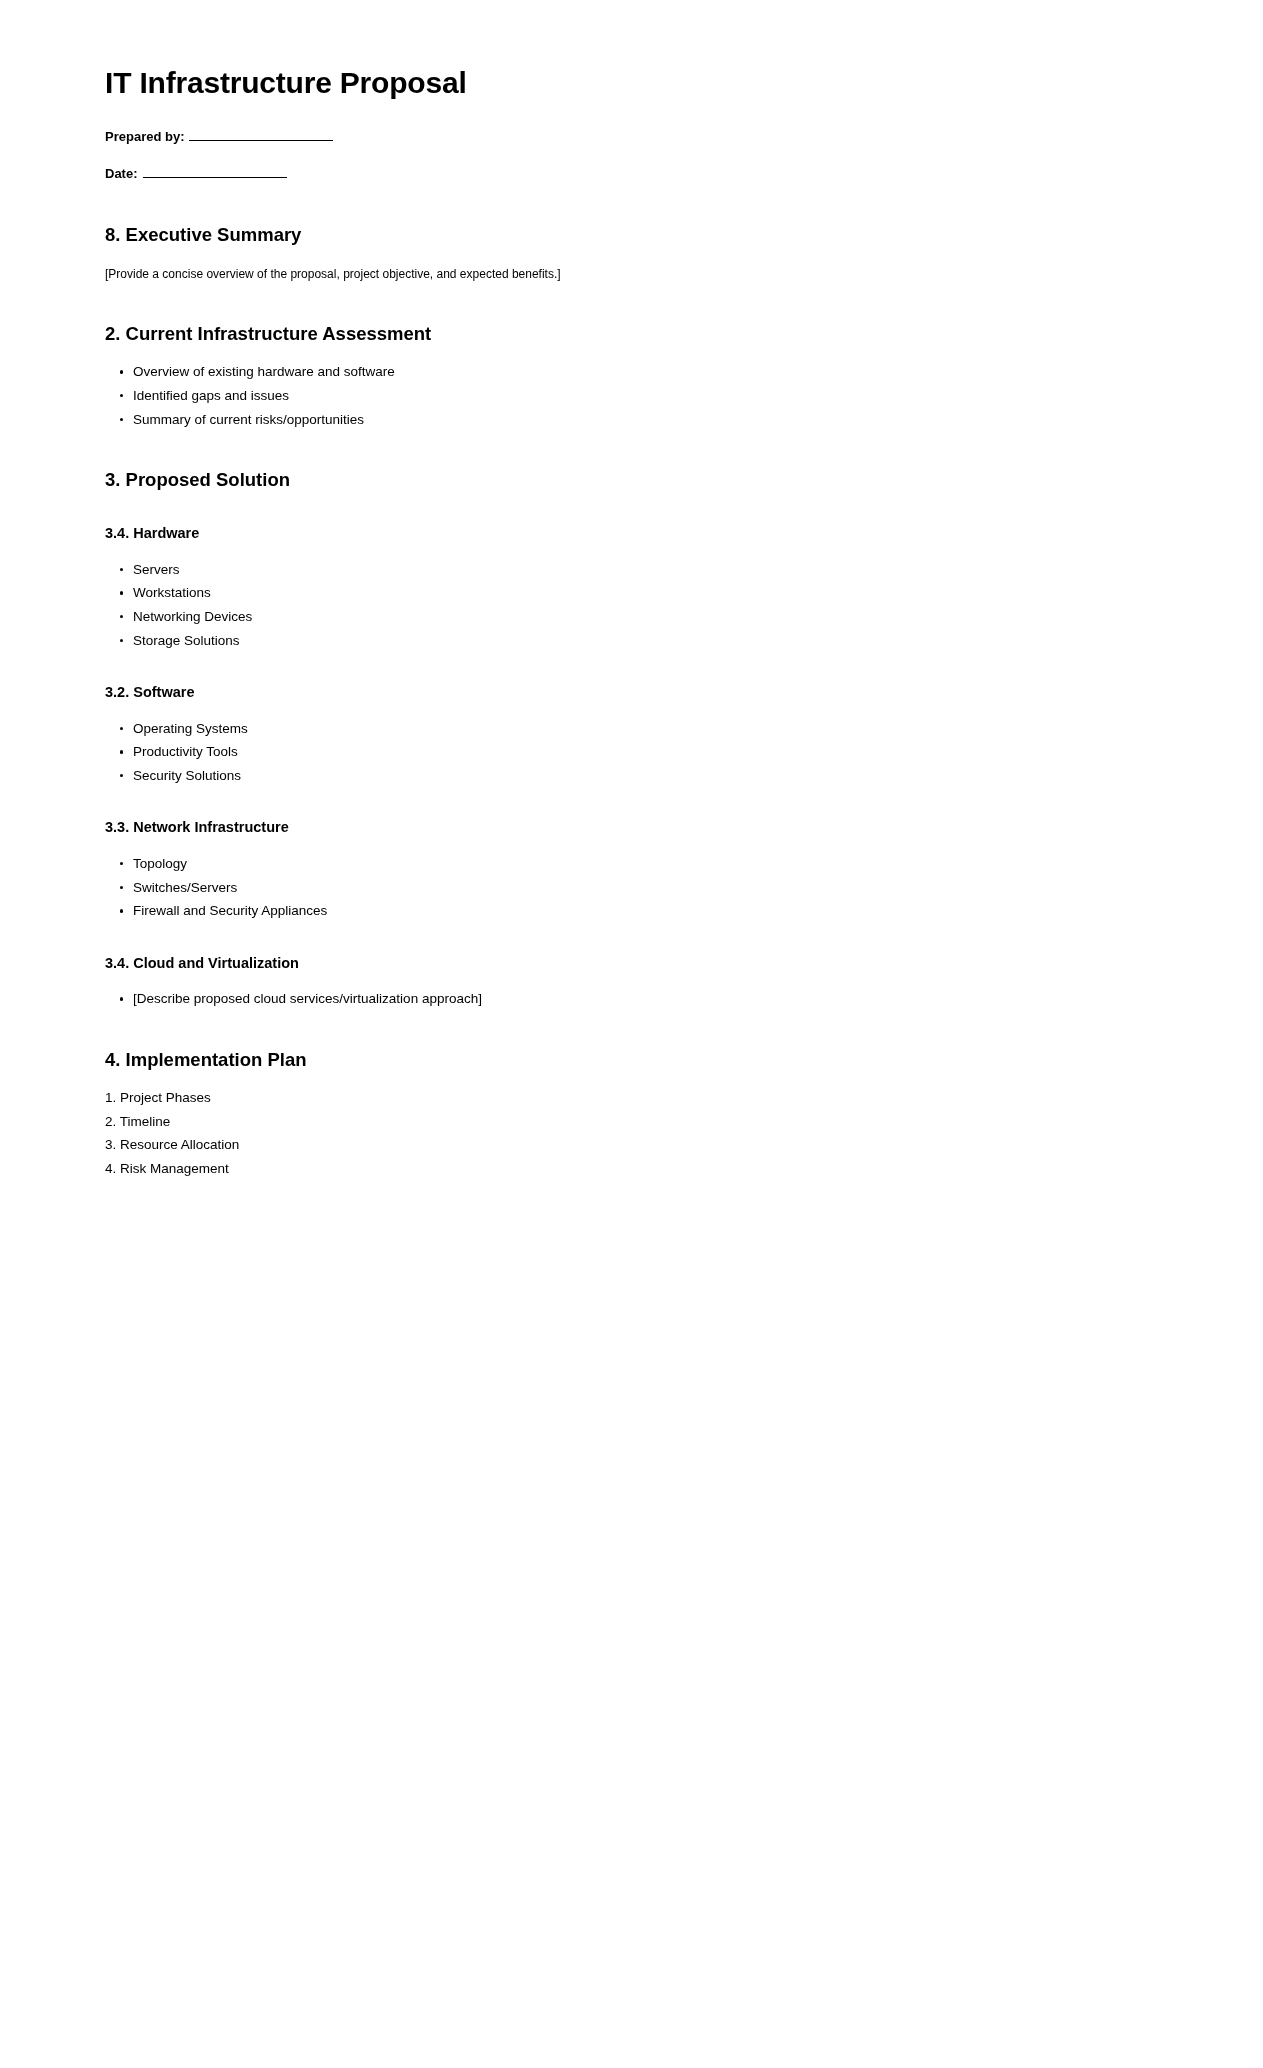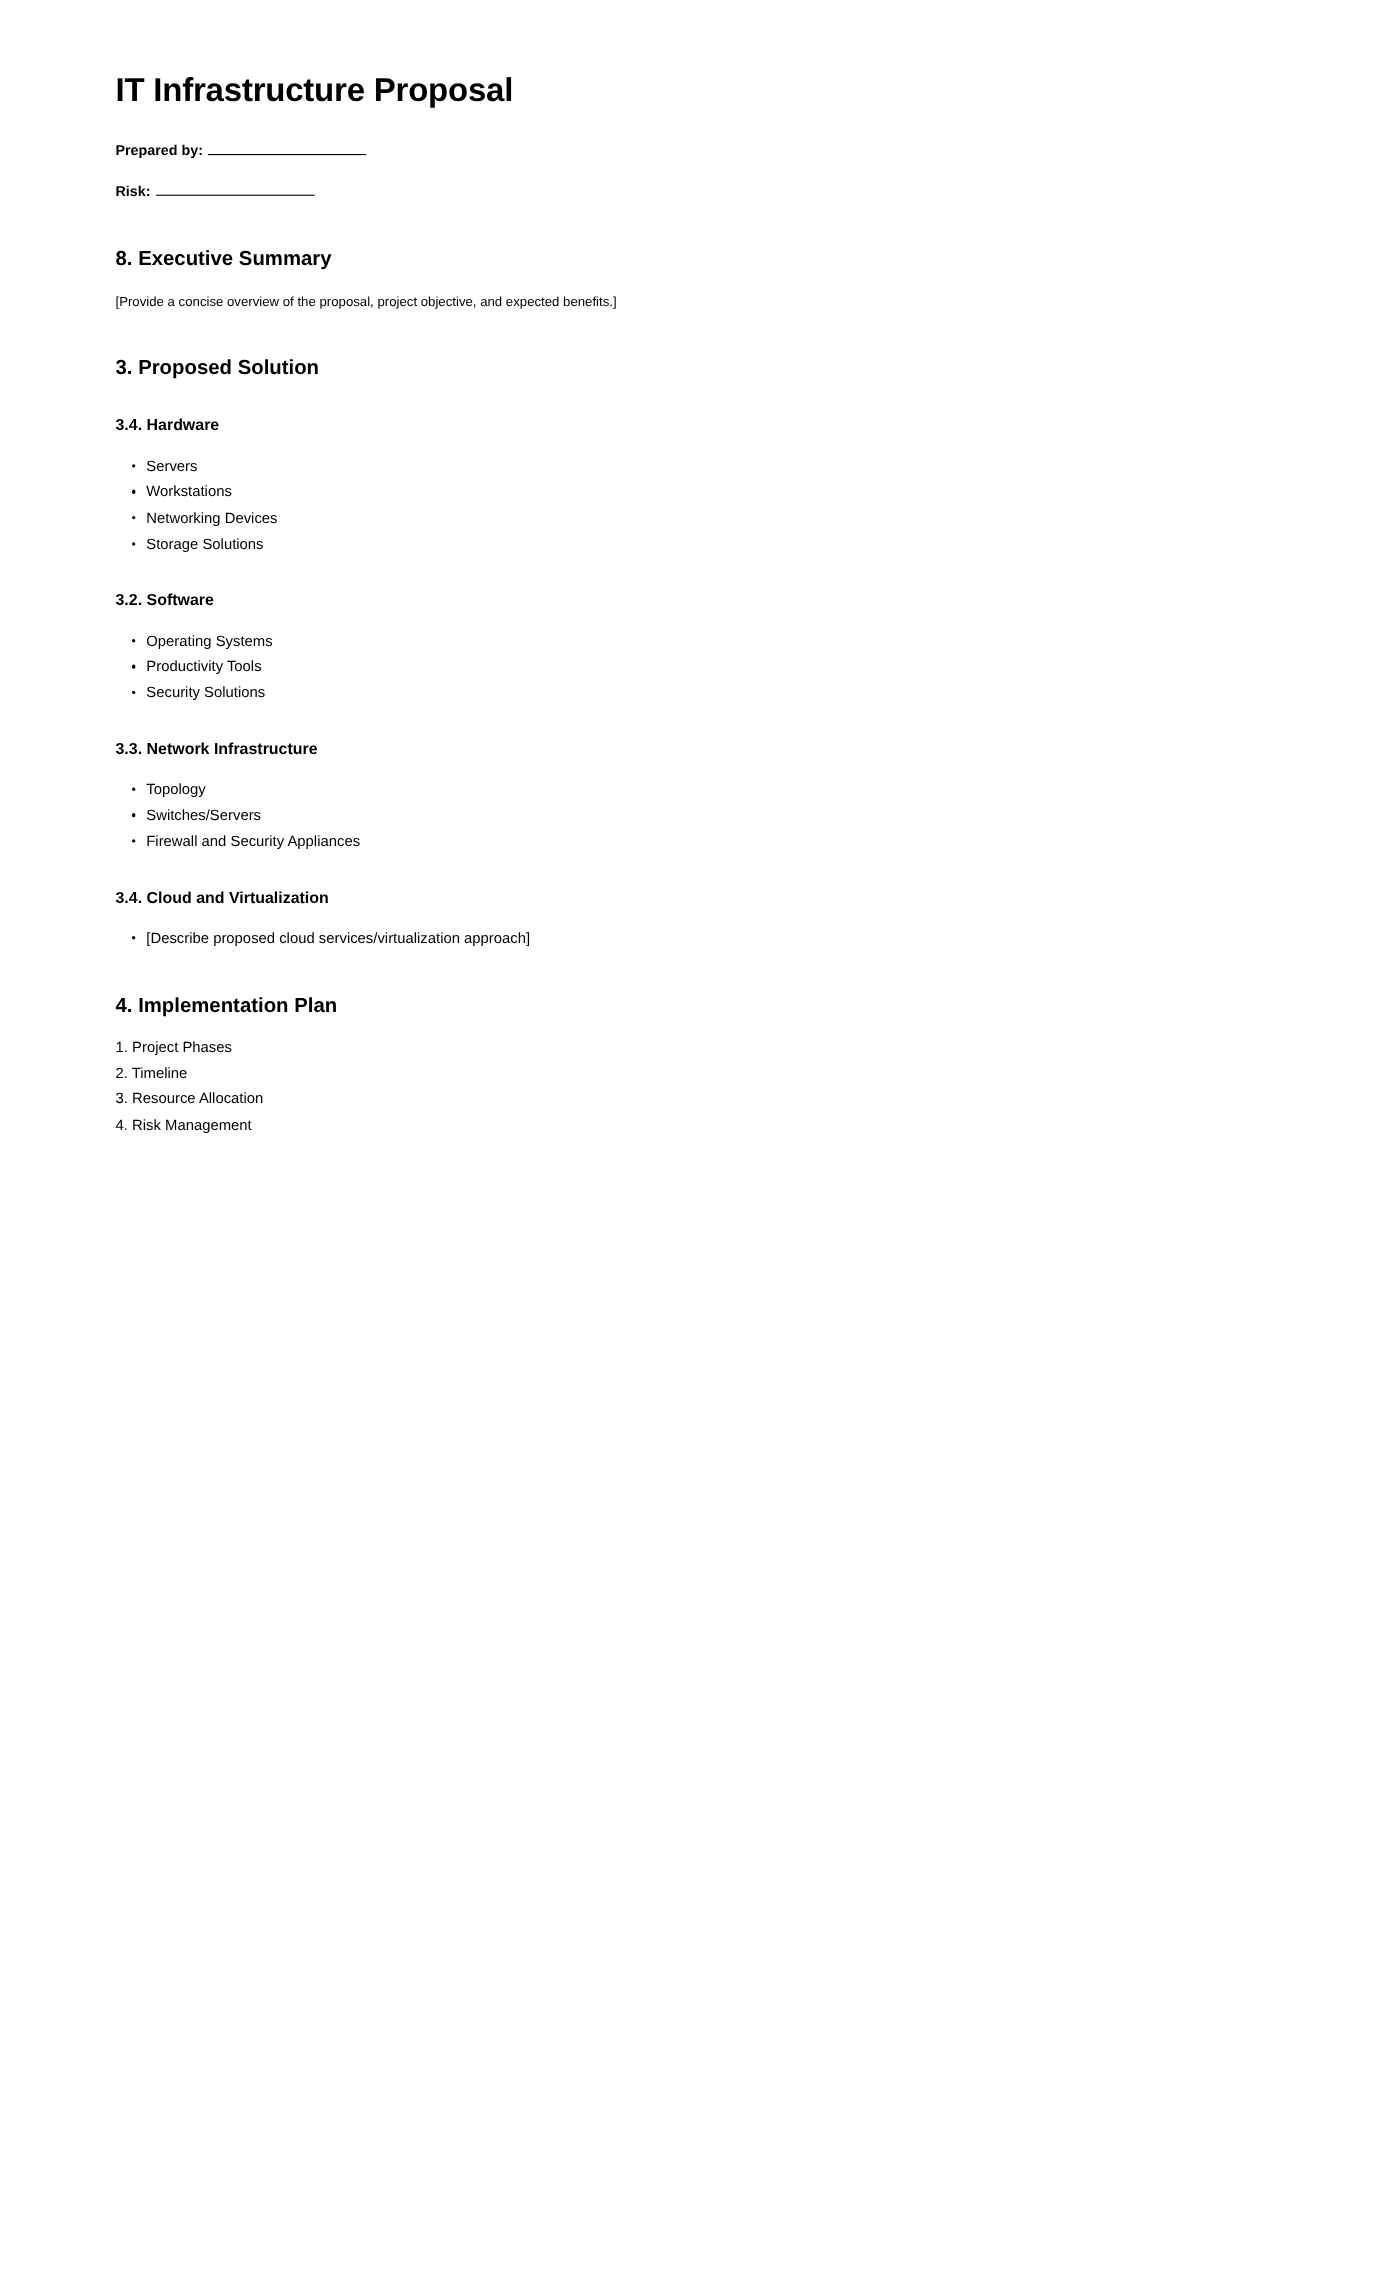--- a/index.html
+++ b/index.html
@@ -127,30 +127,38 @@
 
   <h1 class="doc-title">IT Infrastructure Proposal</h1>
 
   <div class="meta-block">
 
     <div class="meta-row">
       <span class="meta-label">Prepared by:</span><span class="meta-rule rule-prepared"></span>
     </div>
 
     <div class="meta-row">
-      <span class="meta-label">Risk:</span><span class="meta-rule rule-date"></span>
+      <span class="meta-label">Date:</span><span class="meta-rule rule-date"></span>
     </div>
 
   </div>
 
   <section>
     <h2 class="section">8. Executive Summary</h2>
     <p class="body-text">[Provide a concise overview of the proposal, project objective, and expected benefits.]</p>
   </section>
 
+  <section>
+    <h2 class="section">2. Current Infrastructure Assessment</h2>
+    <ul class="bullets">
+      <li>Overview of existing hardware and software</li>
+      <li>Identified gaps and issues</li>
+      <li>Summary of current risks/opportunities</li>
+    </ul>
+  </section>
 
   <section>
     <h2 class="section">3. Proposed Solution</h2>
 
     <div>
       <h3 class="subsection">3.4. Hardware</h3>
       <ul class="bullets">
         <li>Servers</li>
         <li>Workstations</li>
         <li>Networking Devices</li>

